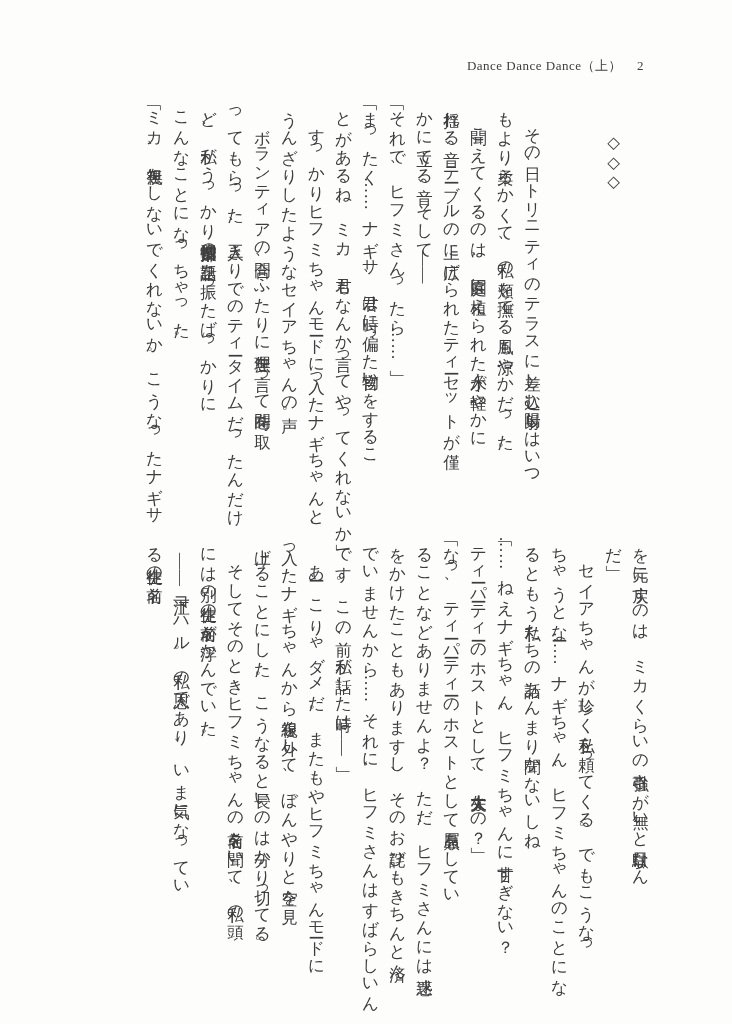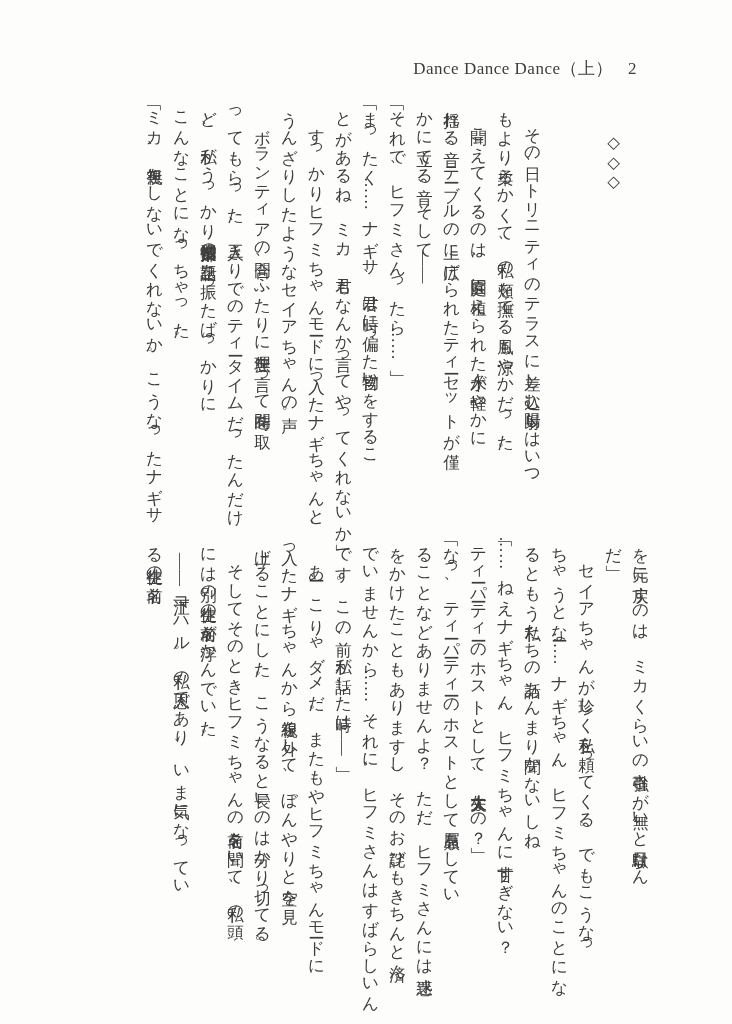--- a/index.html
+++ b/index.html
@@ -12,22 +12,22 @@
     width: 732px;
     height: 1024px;
     background: #fdfdfc;
     overflow: hidden;
     font-family: "Liberation Serif", "DejaVu Serif", serif;
     color: #404040;
   }
   .running-header {
     position: absolute;
     top: 57px;
-    right: 95px;
-    font-size: 17px;
+    right: 88px;
+    font-size: 13px;
     letter-spacing: 0.5px;
     white-space: nowrap;
     color: #3d3d3d;
   }
   .running-header .pagenum {
     margin-left: 15px;
   }
   .vblock {
     position: absolute;
     right: 78px;

